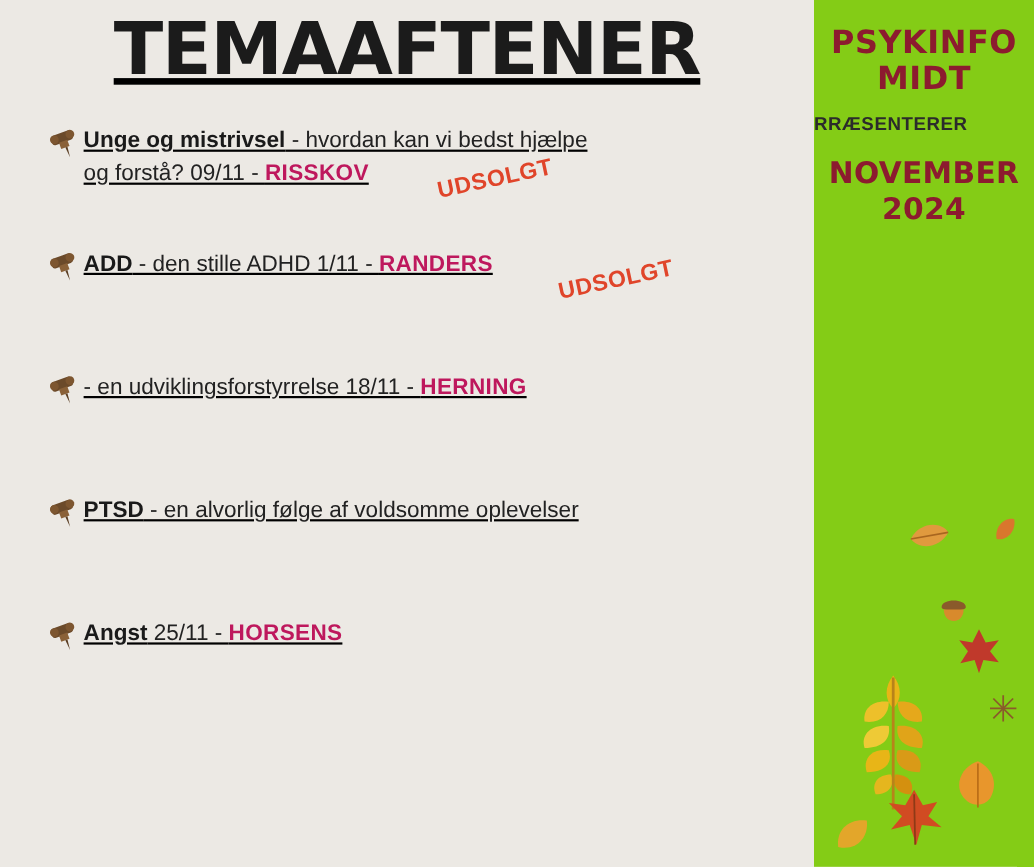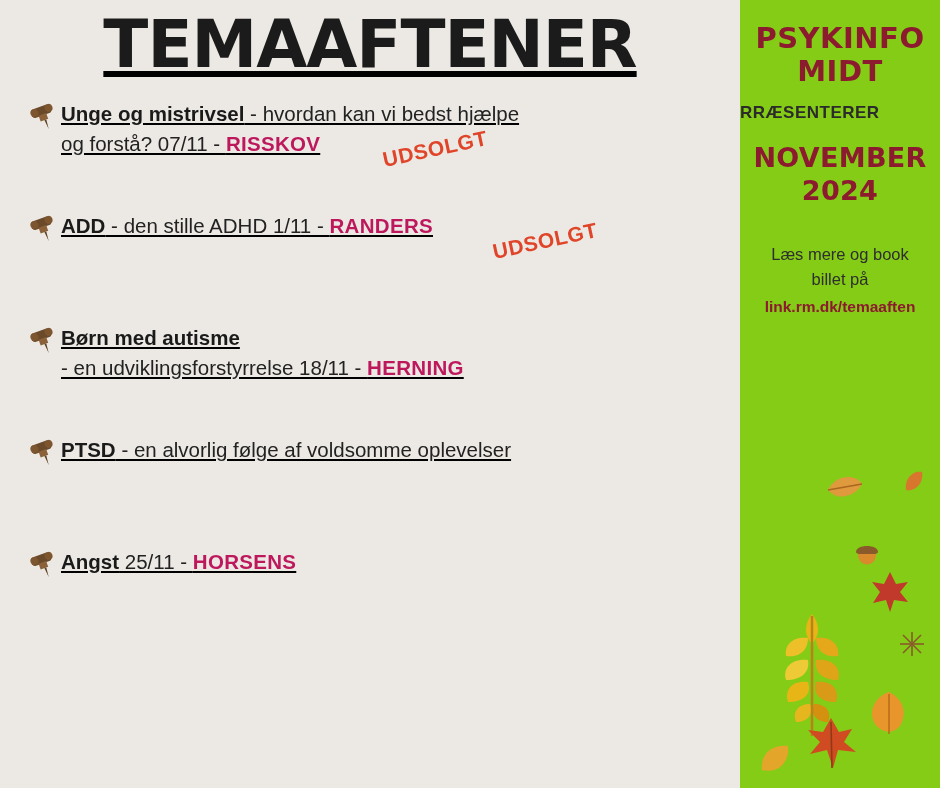--- a/index.html
+++ b/index.html
@@ -36,22 +36,22 @@
     text-align: center;
     font-family: "DejaVu Sans", sans-serif;
     font-weight: bold;
     font-size: 66px;
     letter-spacing: -1px;
     color: #1b1b1b;
     line-height: 1.05;
   }
 
   .events {
-    margin-top: 18px;
-    padding-left: 27px;
+    margin-top: 32px;
+    padding-left: 42px;
   }
   .event {
     position: relative;
     display: flex;
     align-items: flex-start;
     min-height: 86px;
     margin-bottom: 26px;
   }
   .pin {
     flex: 0 0 auto;
@@ -170,21 +170,21 @@
               <rect x="6" y="5" width="20" height="9" rx="3" fill="#6b4a2a"></rect>
               <rect x="12" y="13" width="8" height="6" fill="#8a6138"></rect>
               <path d="M16 19 L17 29 L18 19 Z" fill="#5a3d22"></path>
               <circle cx="9" cy="9" r="4" fill="#7d5630"></circle>
               <circle cx="24" cy="9" r="4" fill="#7d5630"></circle>
             </g>
           </svg>
         </span>
         <div class="event-text">
           <span class="strong">Unge og mistrivsel</span><span> - hvordan kan vi bedst hjælpe</span>
-          <span class="l2"><span>og forstå? 07/11 - </span><span class="place">RISSKOV</span></span>
+          <span class="l2"><span>og forstå? 09/11 - </span><span class="place">RISSKOV</span></span>
         </div>
         <span class="sold-out s1">UDSOLGT</span>
       </div>
 
       <div class="event">
         <span class="pin">
           <svg width="34" height="30" viewBox="0 0 34 30">
             <g transform="rotate(-20 17 15)">
               <rect x="6" y="5" width="20" height="9" rx="3" fill="#6b4a2a"></rect>
               <rect x="12" y="13" width="8" height="6" fill="#8a6138"></rect>
@@ -206,21 +206,20 @@
             <g transform="rotate(-20 17 15)">
               <rect x="6" y="5" width="20" height="9" rx="3" fill="#6b4a2a"></rect>
               <rect x="12" y="13" width="8" height="6" fill="#8a6138"></rect>
               <path d="M16 19 L17 29 L18 19 Z" fill="#5a3d22"></path>
               <circle cx="9" cy="9" r="4" fill="#7d5630"></circle>
               <circle cx="24" cy="9" r="4" fill="#7d5630"></circle>
             </g>
           </svg>
         </span>
         <div class="event-text">
-          <span class="strong">Børn med autisme</span>
           <span class="l2"><span> - en udviklingsforstyrrelse 18/11 - </span><span class="place">HERNING</span></span>
         </div>
       </div>
 
       <div class="event">
         <span class="pin">
           <svg width="34" height="30" viewBox="0 0 34 30">
             <g transform="rotate(-20 17 15)">
               <rect x="6" y="5" width="20" height="9" rx="3" fill="#6b4a2a"></rect>
               <rect x="12" y="13" width="8" height="6" fill="#8a6138"></rect>
@@ -257,25 +256,20 @@
 
   <div class="right">
     <div class="brand">
       <span>PSYKINFO</span><br>
       <span>MIDT</span>
     </div>
     <div class="presents">RRÆSENTERER</div>
     <div class="monthyear">
       <span>NOVEMBER</span><br>
       <span>2024</span>
-    </div>
-    <div class="booking">
-      <span>Læs mere og book</span><br>
-      <span>billet på</span>
-      <span class="link">link.rm.dk/temaaften</span>
     </div>
 
     <div class="leaves">
 
       <svg class="leaf" style="left:82px; top:470px;" width="44" height="40" viewBox="0 0 44 40">
         <path d="M6 20 C14 4, 34 4, 40 14 C34 26, 16 32, 6 20 Z" fill="#e09a3e"></path>
         <path d="M6 20 L40 14" stroke="#a8661f" stroke-width="1.5" fill="none"></path>
       </svg>
 
       <svg class="leaf" style="left:162px; top:468px;" width="24" height="26" viewBox="0 0 24 26">

